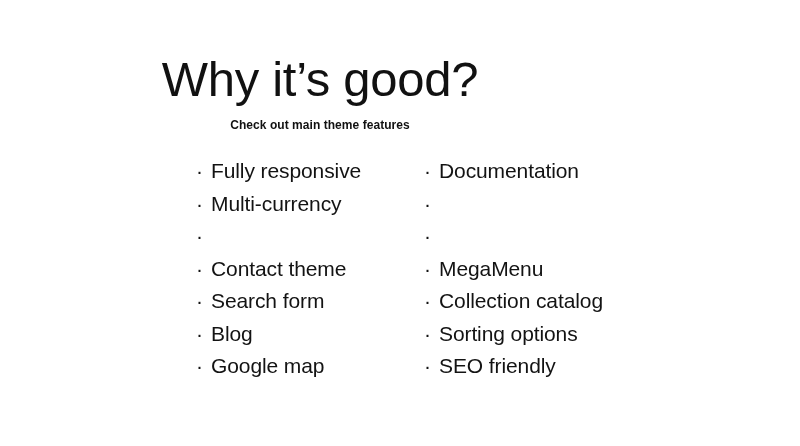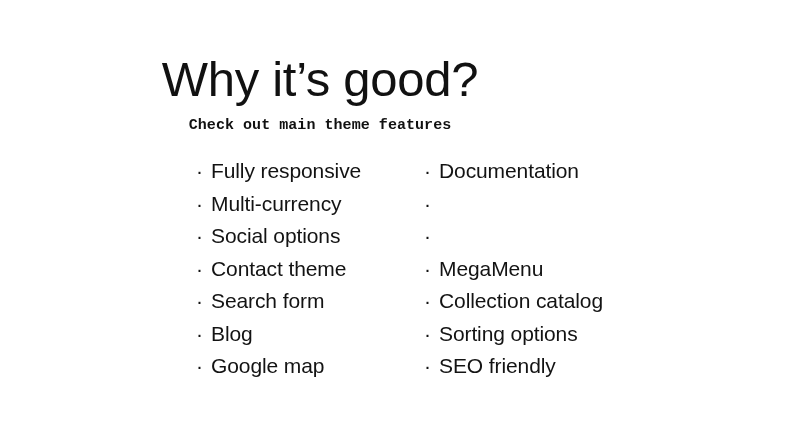--- a/index.html
+++ b/index.html
@@ -41,22 +41,22 @@
     font-weight: 400;
     line-height: 54px;
     letter-spacing: -0.3px;
     color: #111111;
     white-space: nowrap;
   }
 
   .slide-subtitle {
     margin: 0;
     padding-top: 11px;
-    font-family: Liberation Mono, monospace;
-    font-size: 15px;
+    font-family: Liberation Sans, sans-serif;
+    font-size: 12px;
     font-weight: 700;
     line-height: 17px;
     letter-spacing: 0.05px;
     color: #111111;
     white-space: nowrap;
   }
 
   
   .features {
     position: absolute;
@@ -122,21 +122,20 @@
       <li class="feature-item">
         <span class="feature-bullet">·</span>
         <span class="feature-label">Fully responsive</span>
       </li>
       <li class="feature-item">
         <span class="feature-bullet">·</span>
         <span class="feature-label">Multi-currency</span>
       </li>
       <li class="feature-item">
         <span class="feature-bullet">·</span>
-        <span class="feature-label">Social options</span>
       </li>
       <li class="feature-item">
         <span class="feature-bullet">·</span>
         <span class="feature-label">Contact theme</span>
       </li>
       <li class="feature-item">
         <span class="feature-bullet">·</span>
         <span class="feature-label">Search form</span>
       </li>
       <li class="feature-item">

